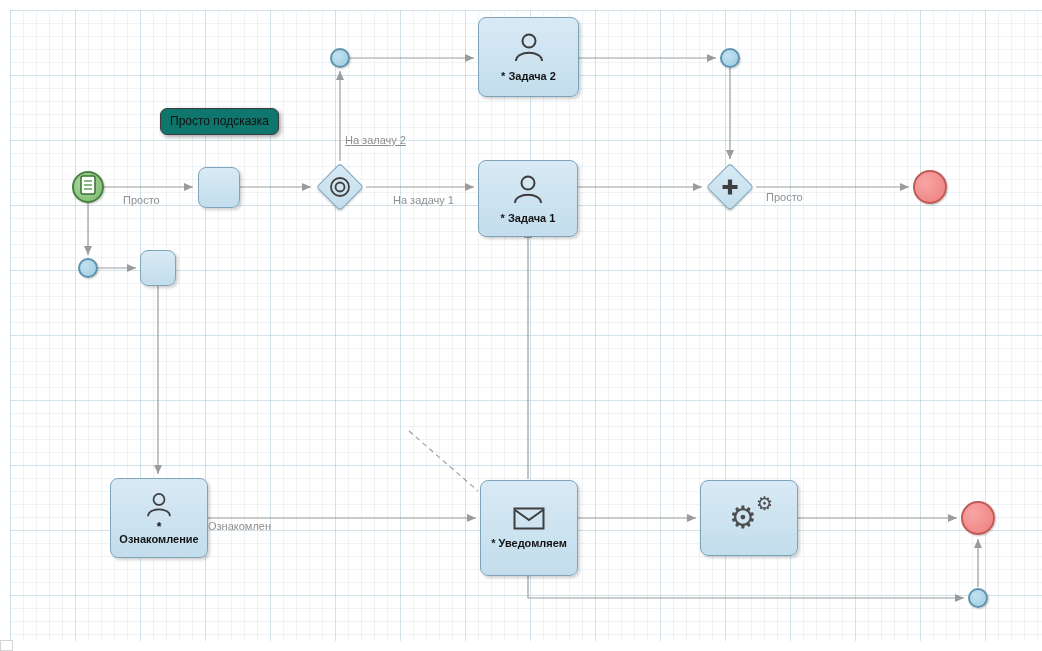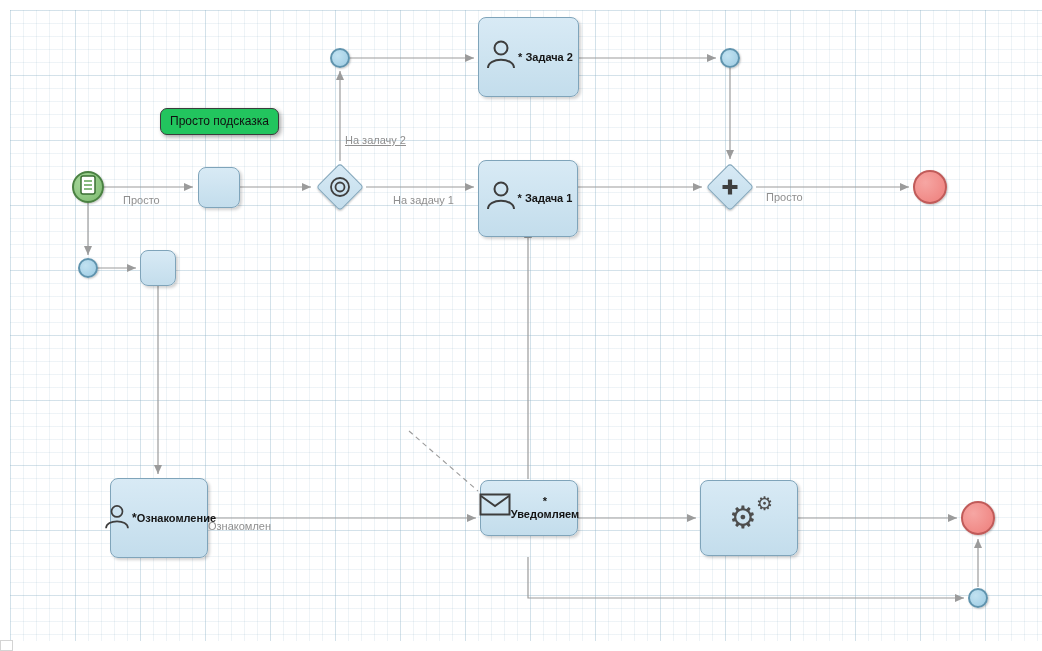--- a/index.html
+++ b/index.html
@@ -24,21 +24,21 @@
   svg.edges { position: absolute; left: 0; top: 0; }
   svg.edges path.edge { stroke: #9b9b9b; stroke-width: 1.2; fill: none; }
   svg.edges path.edge-dashed { stroke: #9b9b9b; stroke-width: 1.1; fill: none; stroke-dasharray: 5 4; }
 
   .task {
     position: absolute;
     background: linear-gradient(180deg, #d8eaf5, #c3ddec);
     border: 1px solid #7fa4ba;
     border-radius: 8px;
     box-shadow: 2px 2px 3px rgba(0,0,0,0.18);
-    display: flex; flex-direction: row; align-items: center; justify-content: center;
+    display: flex; flex-direction: column; align-items: center; justify-content: center;
   }
   .node-label { font-size: 11px; font-weight: bold; color: #141414; line-height: 13px; text-align: center; }
   .node-star  { font-size: 12px; font-weight: bold; color: #141414; line-height: 11px; }
   .icon { display: block; margin-bottom: 3px; }
 
   .event {
     position: absolute; border-radius: 50%;
     box-shadow: 1px 1px 2px rgba(0,0,0,0.22);
   }
   .event.start {
@@ -67,21 +67,21 @@
     box-shadow: 1px 1px 2px rgba(0,0,0,0.2);
   }
   .gw-icon { position: absolute; pointer-events: none; }
 
   .edge-label {
     position: absolute; font-size: 11px; color: #8f8f8f; white-space: nowrap;
   }
 
   .annotation {
     position: absolute;
-    background: #22c55e;
+    background: #0f766e;
     border: 1px solid #3c3c3c;
     border-radius: 7px;
     padding: 5px 9px;
     font-size: 12px; color: #101010; line-height: 15px;
     box-shadow: 2px 2px 4px rgba(0,0,0,0.35);
     white-space: nowrap;
   }
 
   .gears { position: relative; width: 36px; height: 36px; }
   .gear-big   { position: absolute; left: -2px; top: 2px; font-size: 31px; line-height: 31px; color: #4d4d4d; }
@@ -179,21 +179,21 @@
     <span class="icon" style="margin-bottom:0">
       <svg width="30" height="27" viewBox="0 0 34 32">
         <circle cx="17" cy="10" r="6.5" fill="none" stroke="#3d3d3d" stroke-width="2"></circle>
         <path d="M4 30 C4 19, 30 19, 30 30" fill="none" stroke="#3d3d3d" stroke-width="2"></path>
       </svg>
     </span>
     <div class="node-star">*</div>
     <div class="node-label">Ознакомление</div>
   </div>
 
-  <div class="task" style="left:480px; top:480px; width:98px; height:56px;">
+  <div class="task" style="left:480px; top:480px; width:98px; height:96px;">
     <span class="icon">
       <svg width="32" height="23" viewBox="0 0 32 23">
         <rect x="1.5" y="1.5" width="29" height="20" fill="none" stroke="#3d3d3d" stroke-width="2"></rect>
         <path d="M2 3 L16 13 L30 3" fill="none" stroke="#3d3d3d" stroke-width="2"></path>
       </svg>
     </span>
     <div class="node-label">* Уведомляем</div>
   </div>
 
   <div class="task" style="left:700px; top:480px; width:98px; height:76px;">

